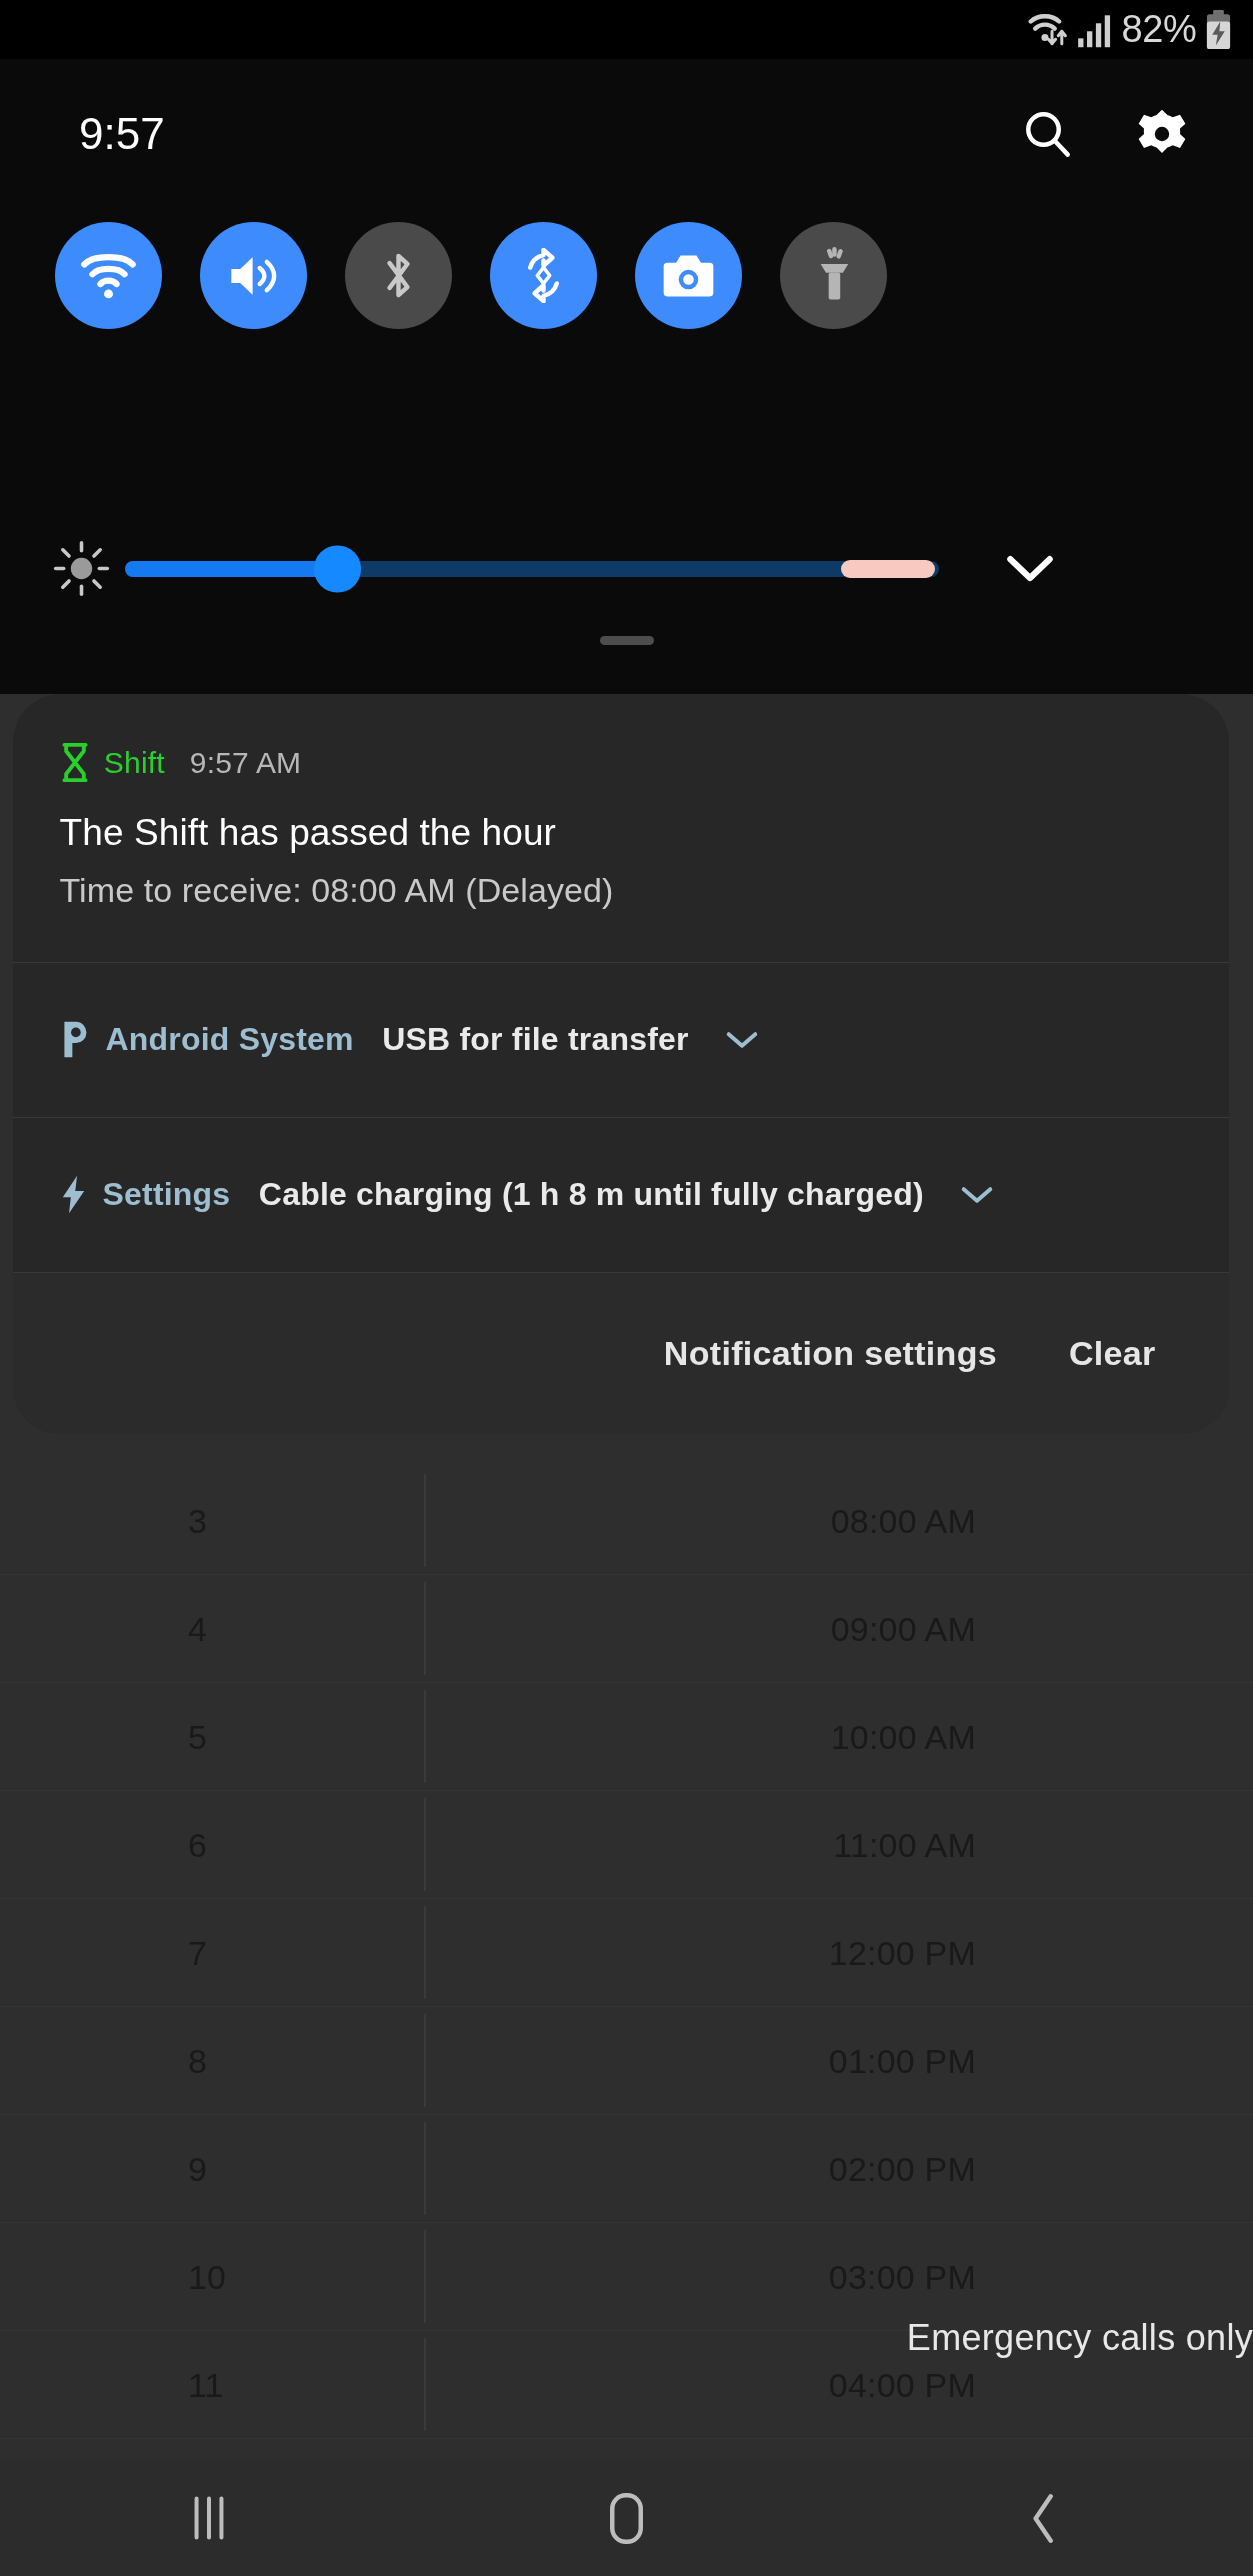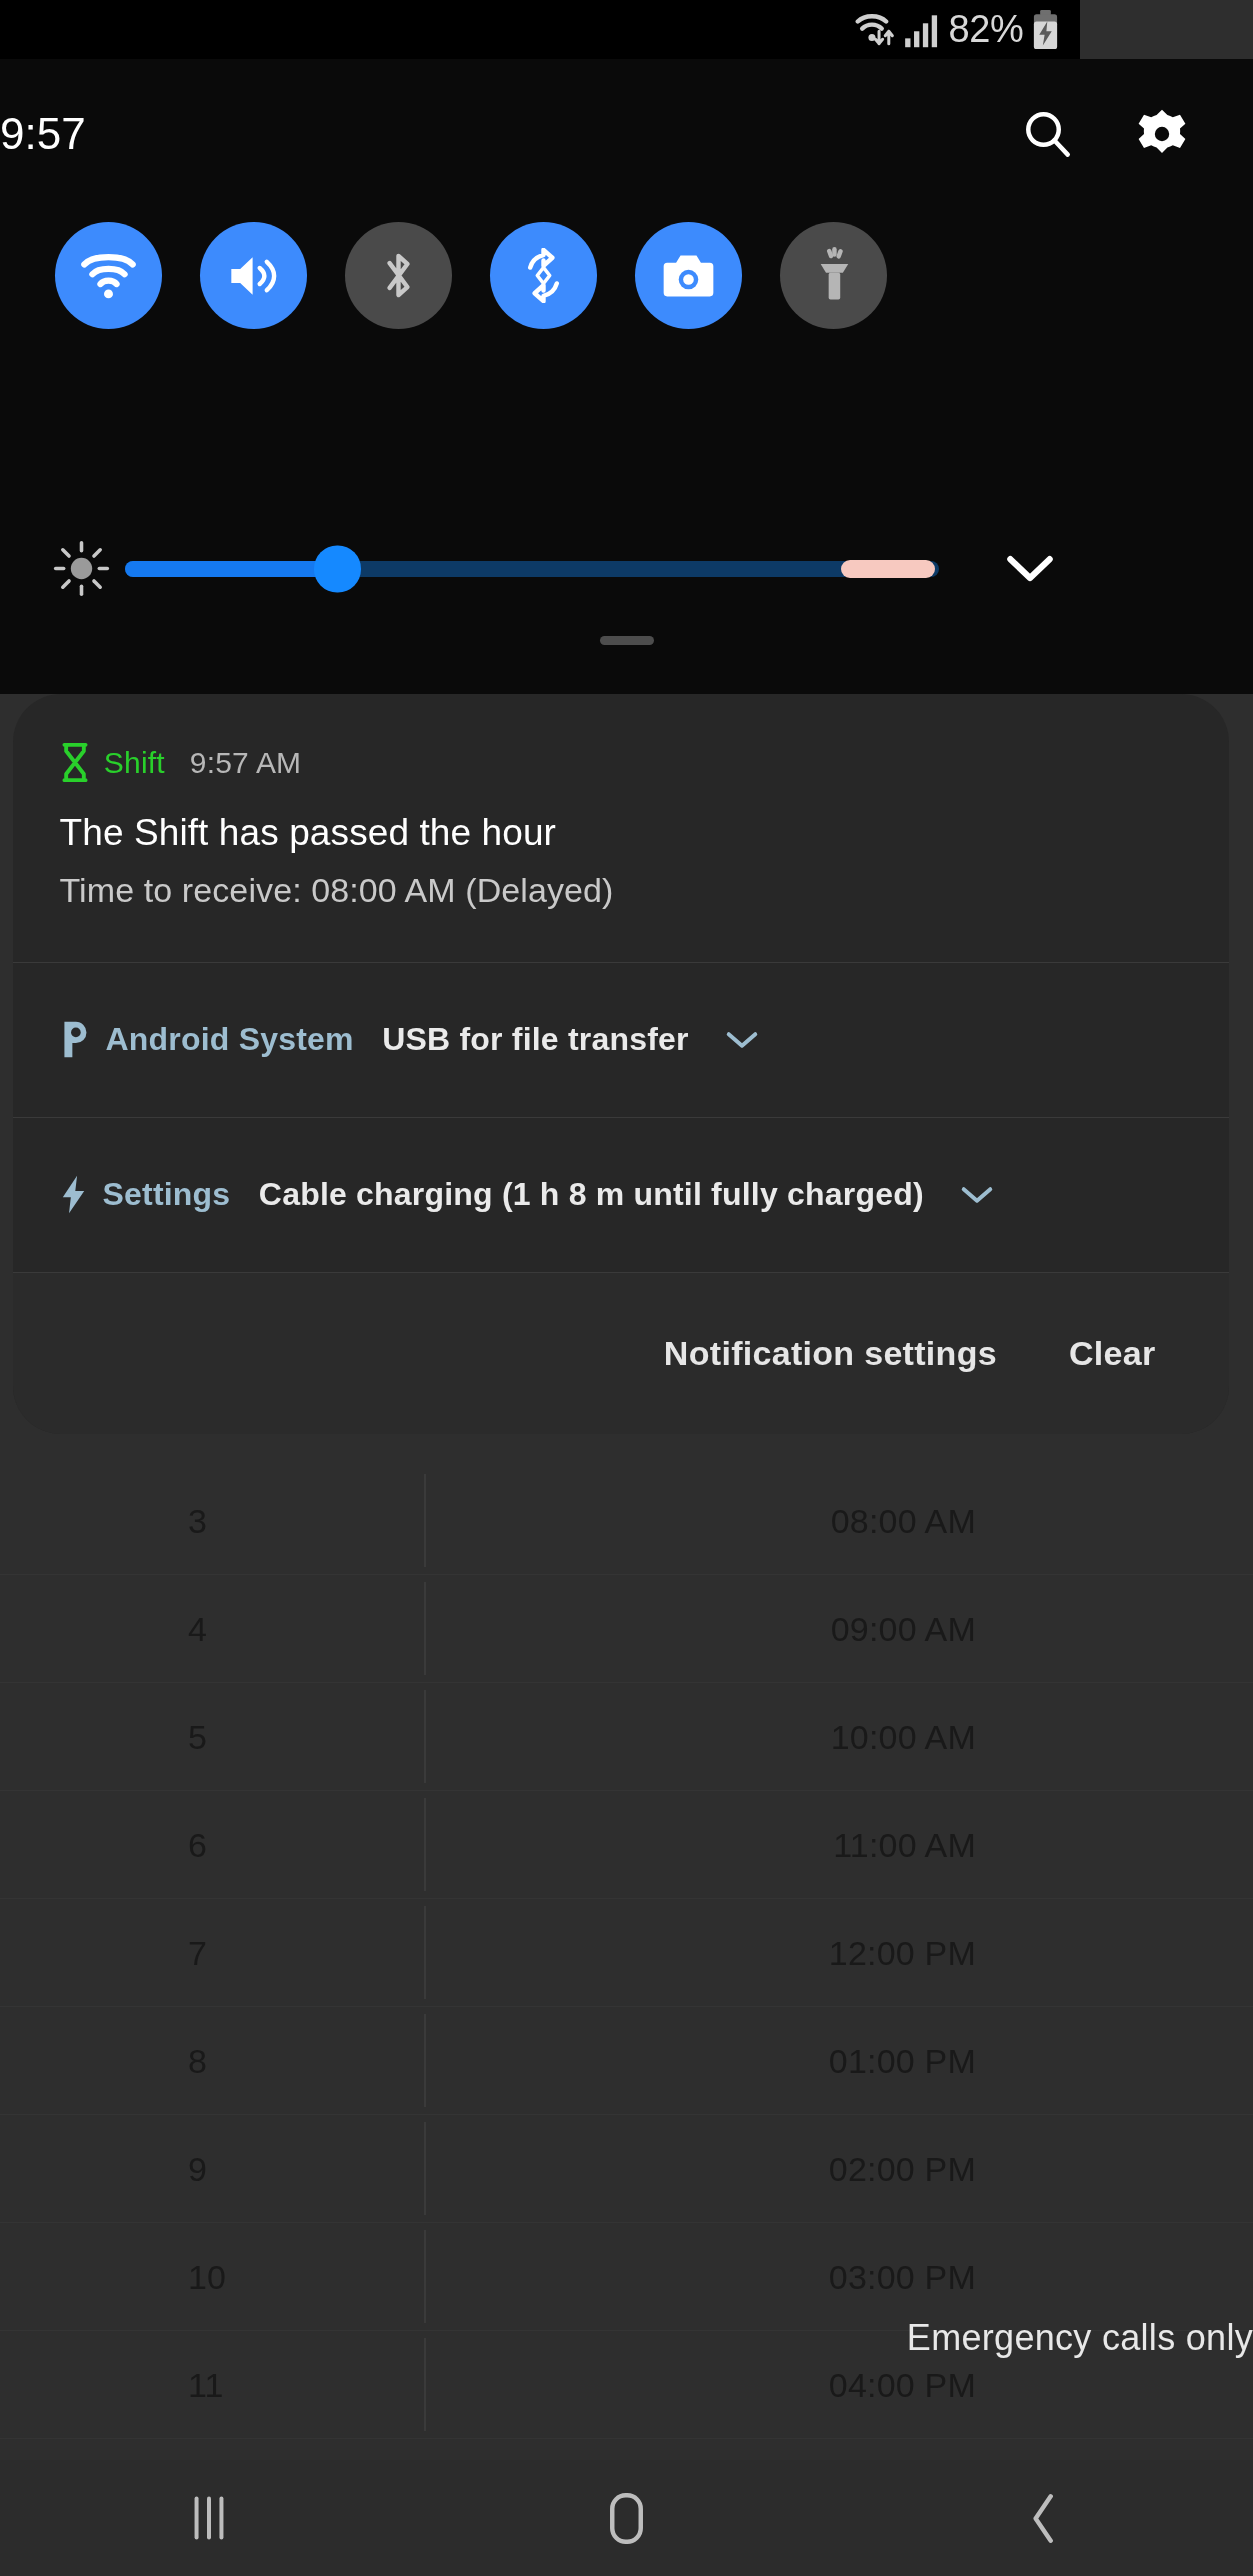--- a/index.html
+++ b/index.html
@@ -69,21 +69,21 @@
     text-align: right;
     font-size: 36px;
     color: #e8e8e8;
     letter-spacing: 0.3px;
   }
 
   
   .status-bar {
     position: absolute;
     left: 0; top: 0;
-    width: 1080px;
+    width: 1253px;
     height: 59px;
     background: #000;
     z-index: 20;
   }
   .status-icons {
     position: absolute;
     right: 19.7px;
     top: 0;
     height: 59px;
     display: flex;
@@ -112,20 +112,21 @@
   .qs-header {
     position: absolute;
     left: 0;
     top: 30px;
     width: 1253px;
     height: 89px;
     display: flex;
     align-items: center;
   }
   .qs-clock {
+    margin-left: 79px;
     font-size: 44px;
     color: #ffffff;
     letter-spacing: 0px;
   }
   .qs-date {
     margin-left: 27px;
     font-size: 44px;
     color: #ffffff;
     letter-spacing: 0px;
   }

